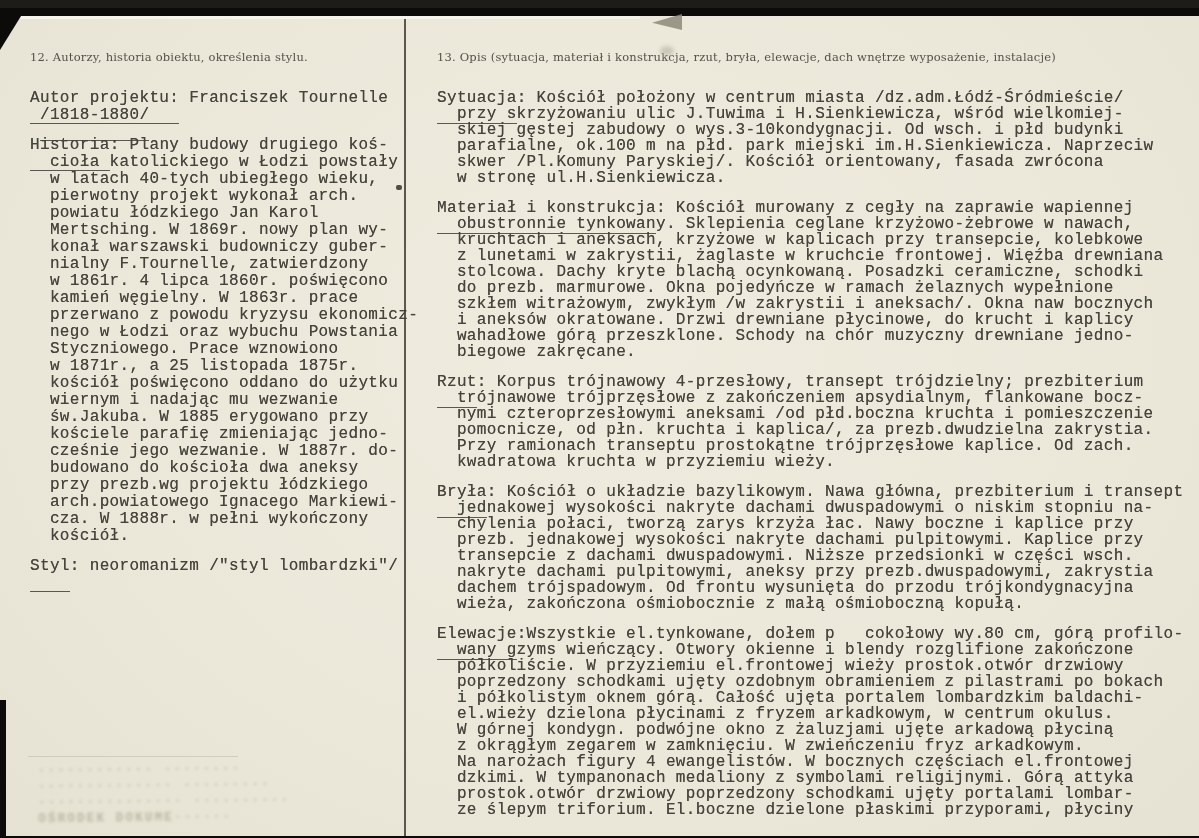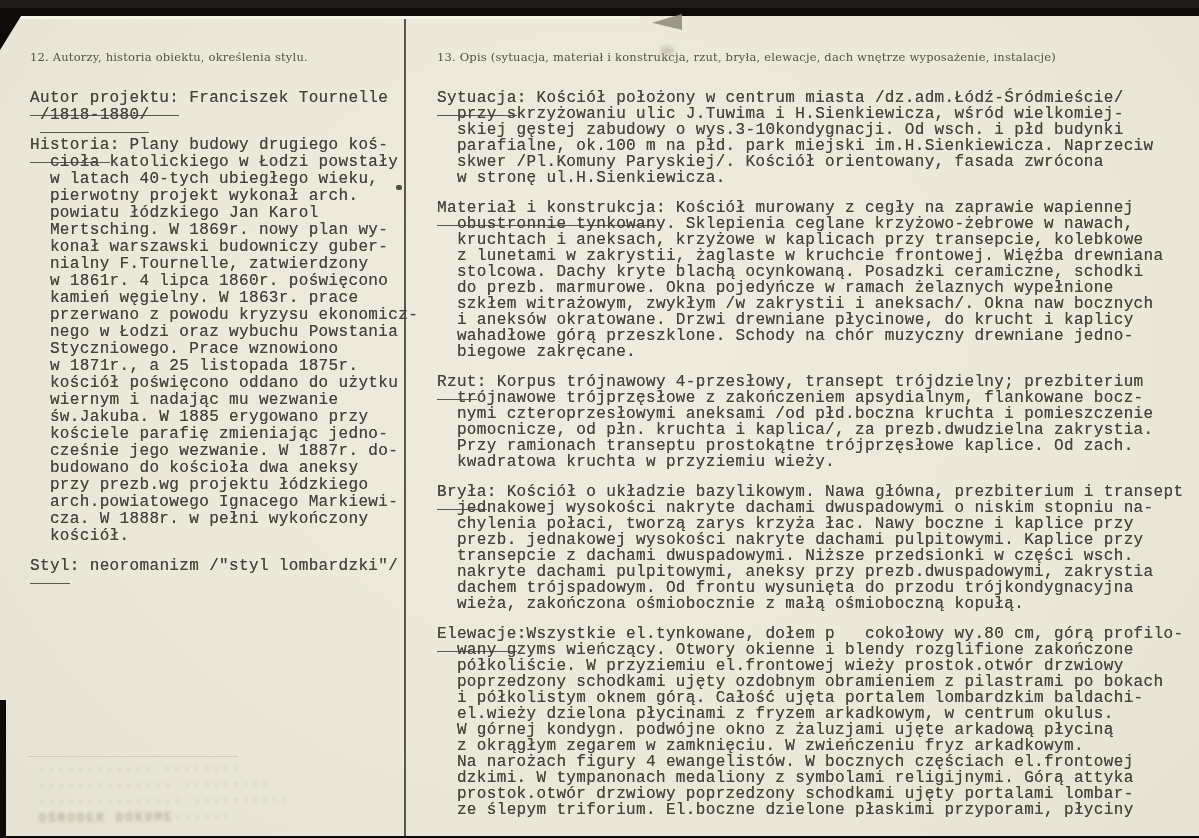--- a/index.html
+++ b/index.html
@@ -42,21 +42,21 @@
   
   .col{position:absolute;top:82px;color:#45433c;
     text-shadow:0 0 .45px rgba(69,67,60,.75);}
   .col-left{left:30px;width:376px;}
   .col-right{left:437px;width:745px;}
   .para{margin:0 0 13px 0;}
   .col-right .para{margin-bottom:14px;}
   .tl{white-space:pre;font-size:16px;letter-spacing:.35px;}
   .col-left .tl{line-height:17px;height:17px;}
   .col-right .tl{line-height:16px;height:16px;}
-  .ul{border-bottom:1.7px solid rgba(69,67,60,.88);padding-bottom:8px;}
+  .ul{border-bottom:1.7px solid rgba(69,67,60,.88);padding-bottom:16px;}
   
   .stamp{position:absolute;left:38px;top:754px;width:230px;
     color:rgba(146,138,112,.5);filter:blur(1.4px);
     font-size:12.5px;font-weight:bold;letter-spacing:2.2px;
     transform:rotate(-.6deg);}
   .stamp .tl{height:16px;line-height:16px;font-size:12.5px;letter-spacing:2.2px;}
 </style>
 </head>
 <body>
 

